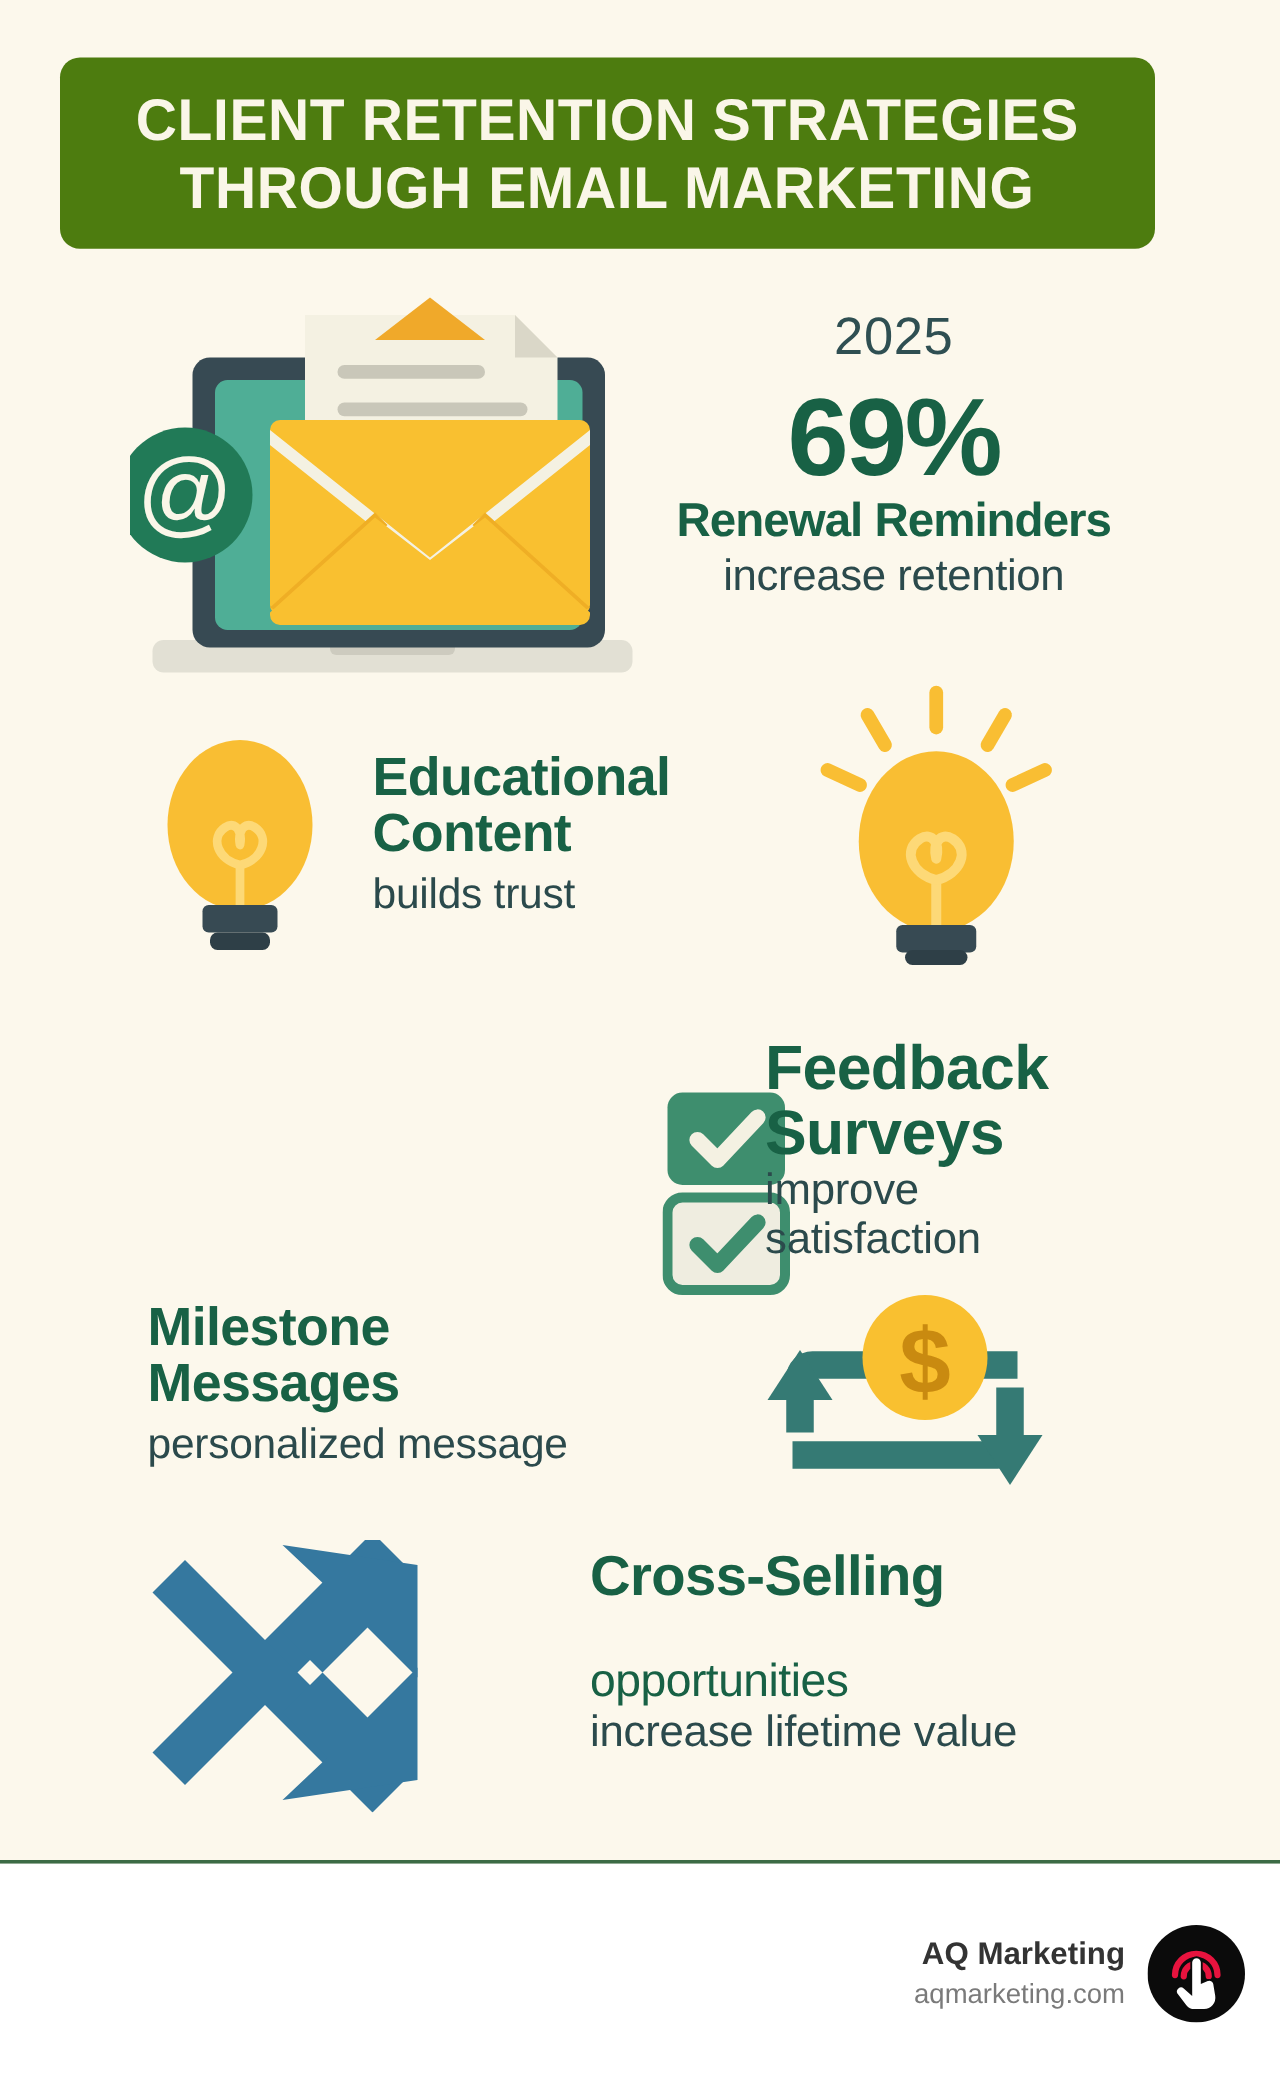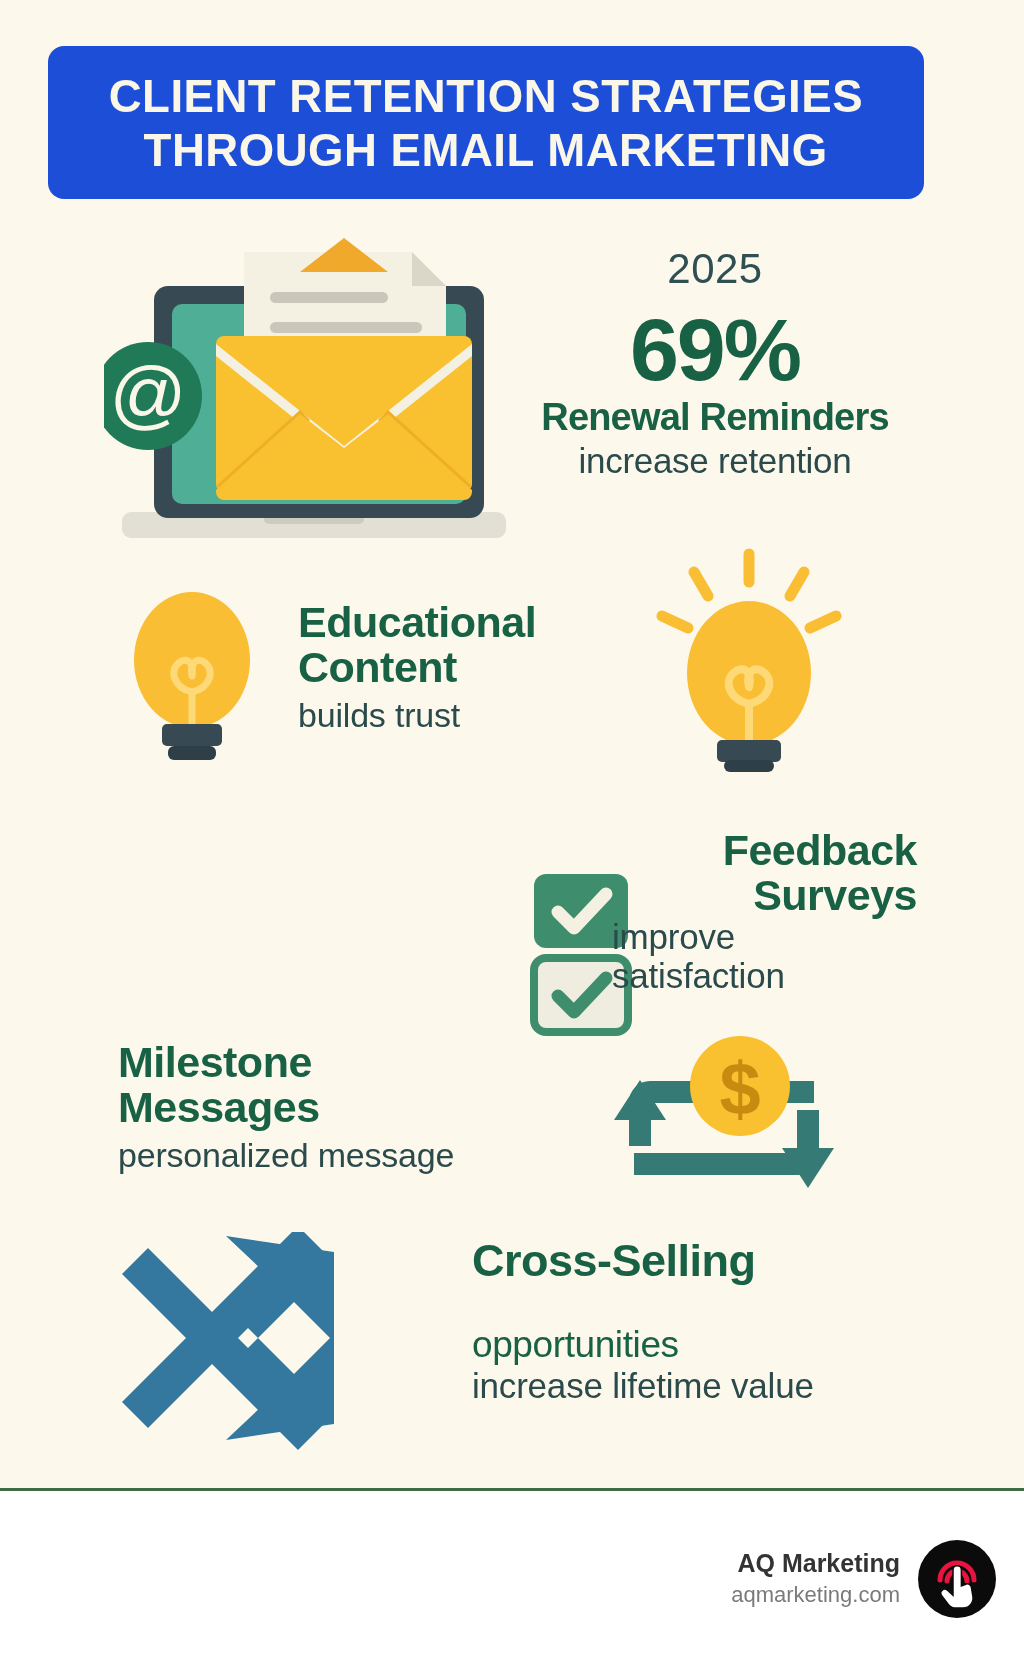--- a/index.html
+++ b/index.html
@@ -29,21 +29,21 @@
     background: #FCF8EC;
   }
 
   
   #title-banner {
     position: absolute;
     left: 48px;
     top: 46px;
     width: 876px;
     height: 153px;
-    background: #1d4ed8;
+    background: #4d7c0f;
     border-radius: 16px;
     display: flex;
     flex-direction: column;
     align-items: center;
     justify-content: center;
   }
   .title-line {
     color: #FAF6E8;
     font-family: "Liberation Sans Narrow", "Liberation Sans", sans-serif;
     font-weight: bold;
@@ -167,22 +167,21 @@
   }
 
   
   #feedback-text {
     position: absolute;
     left: 612px;
     top: 828px;
     width: 305px;
   }
   #feedback-title {
-    font-size: 43px;
-    text-align: right;
+    font-size: 50px;
   }
   #feedback-sub {
     font-size: 35px;
     margin-top: 1px;
   }
   #checkboxes {
     position: absolute;
     left: 530px;
     top: 872px;
     width: 106px;

